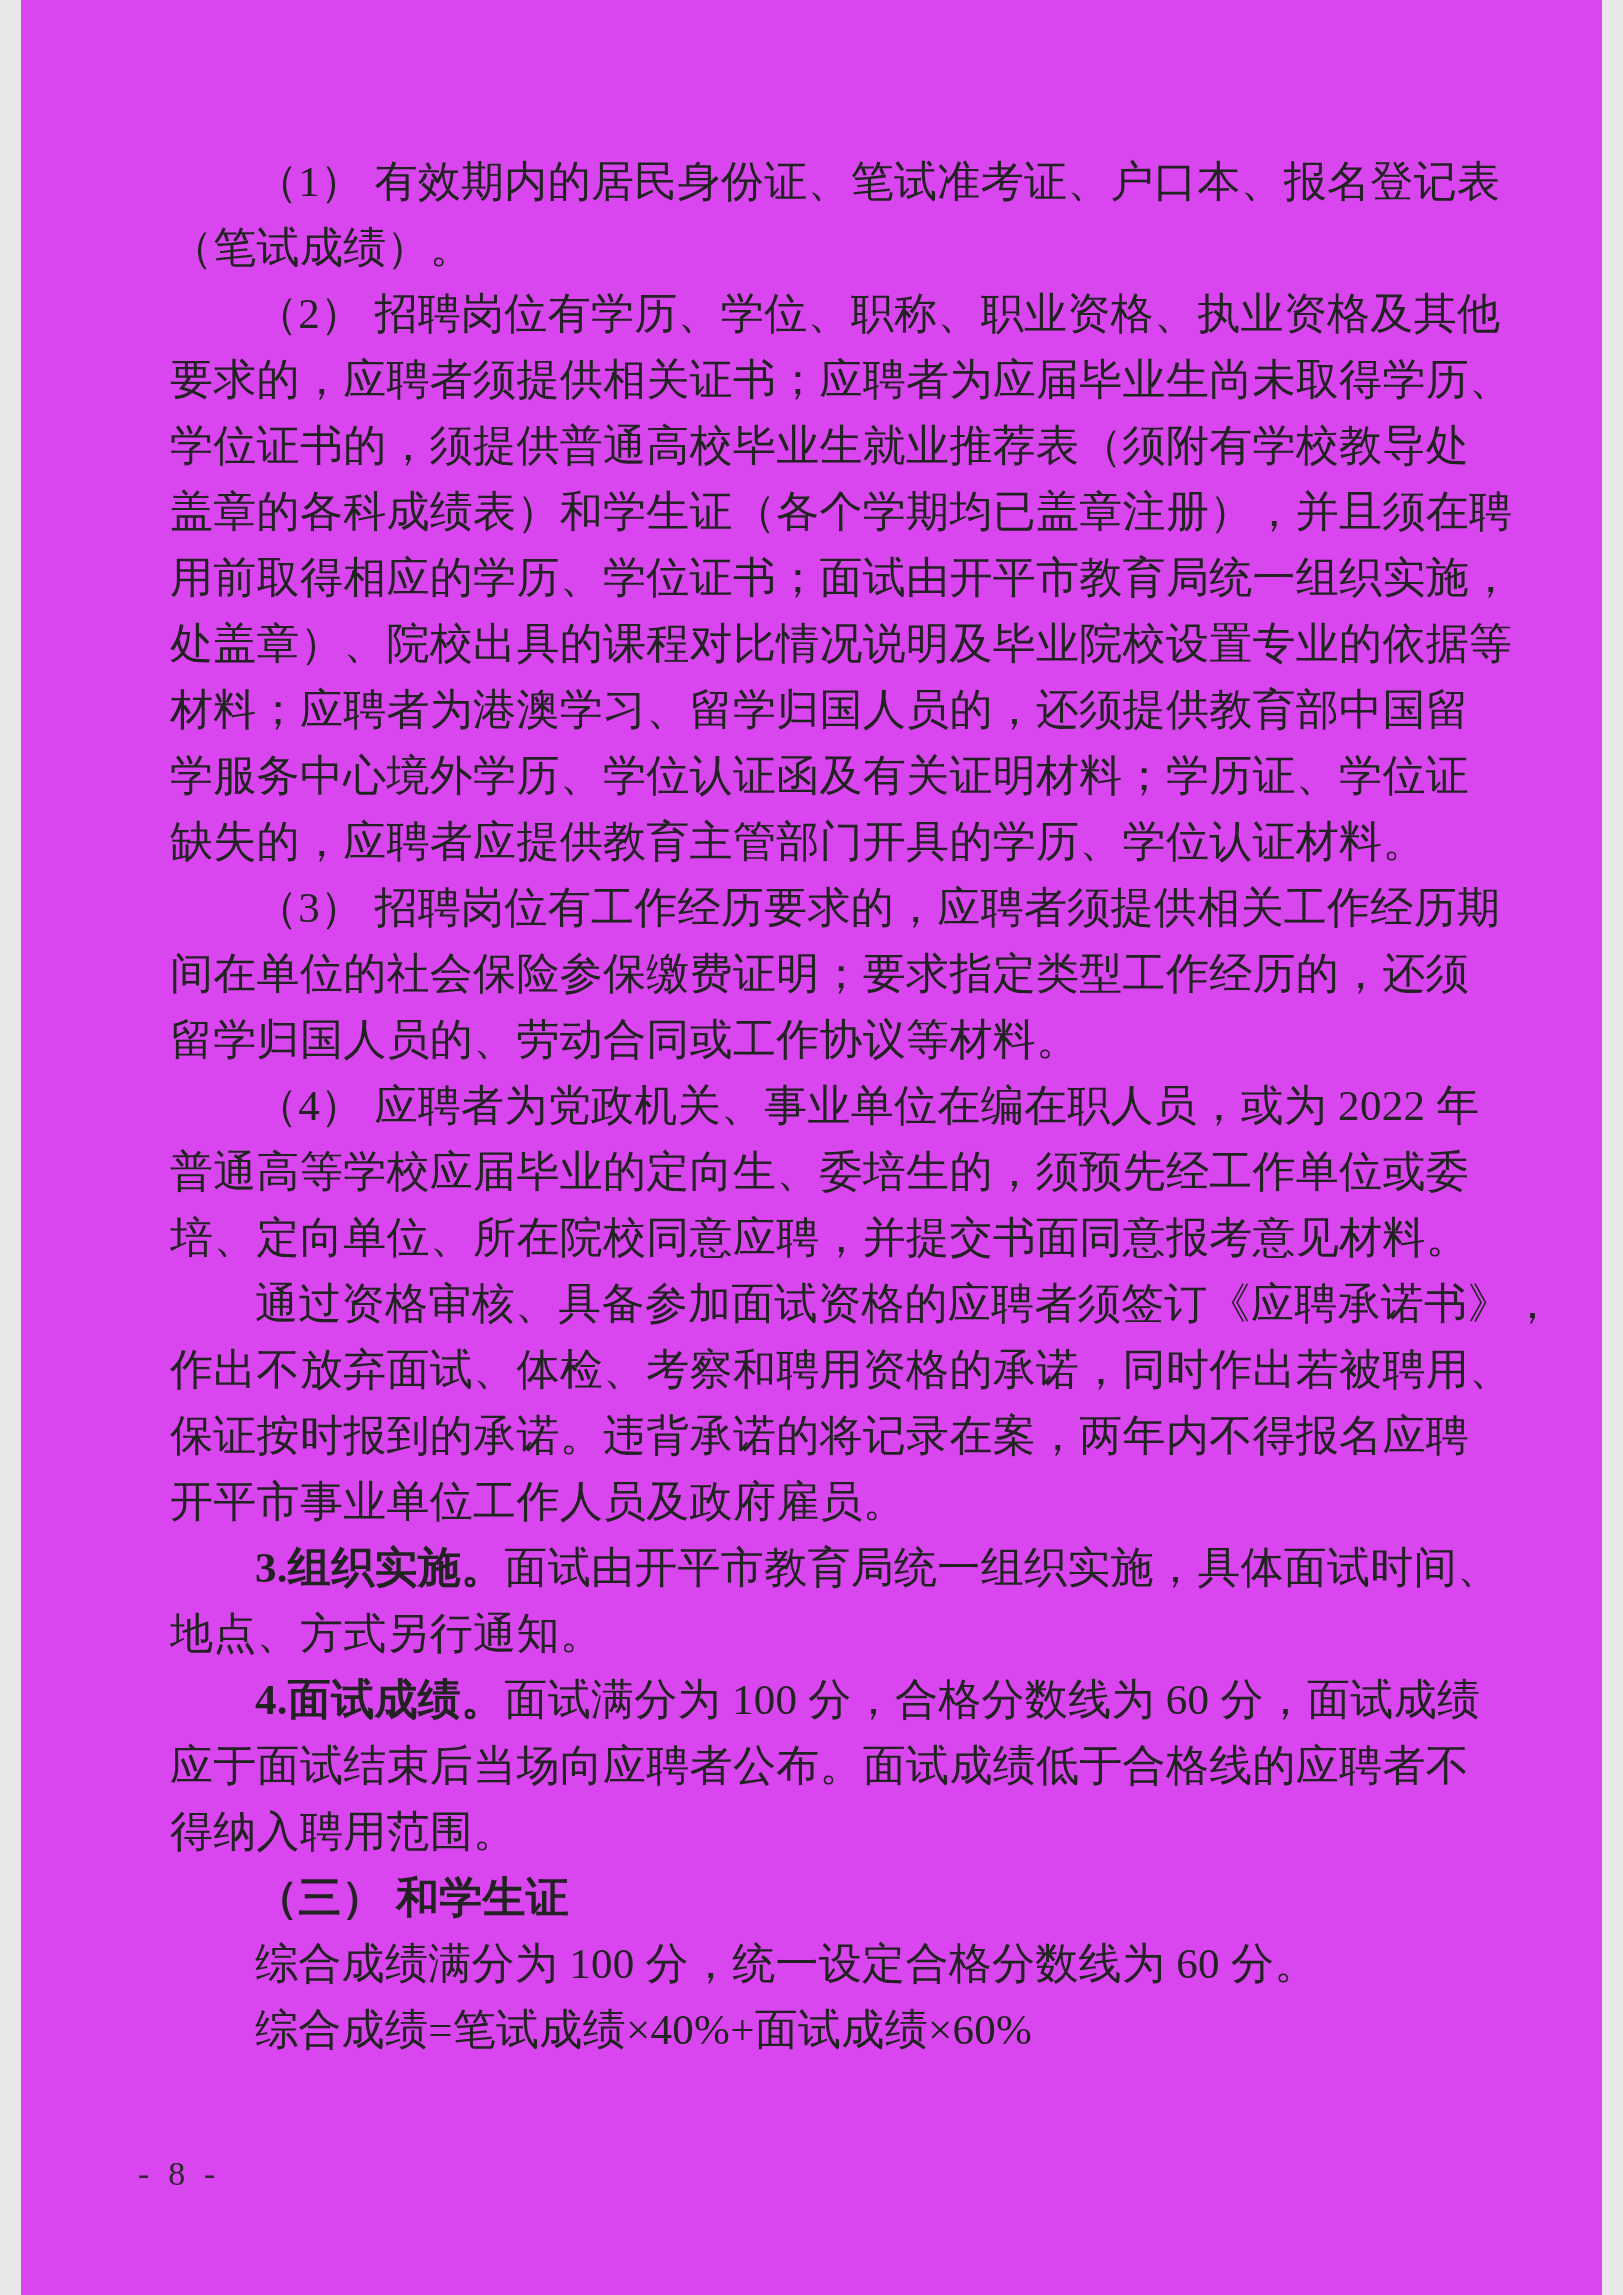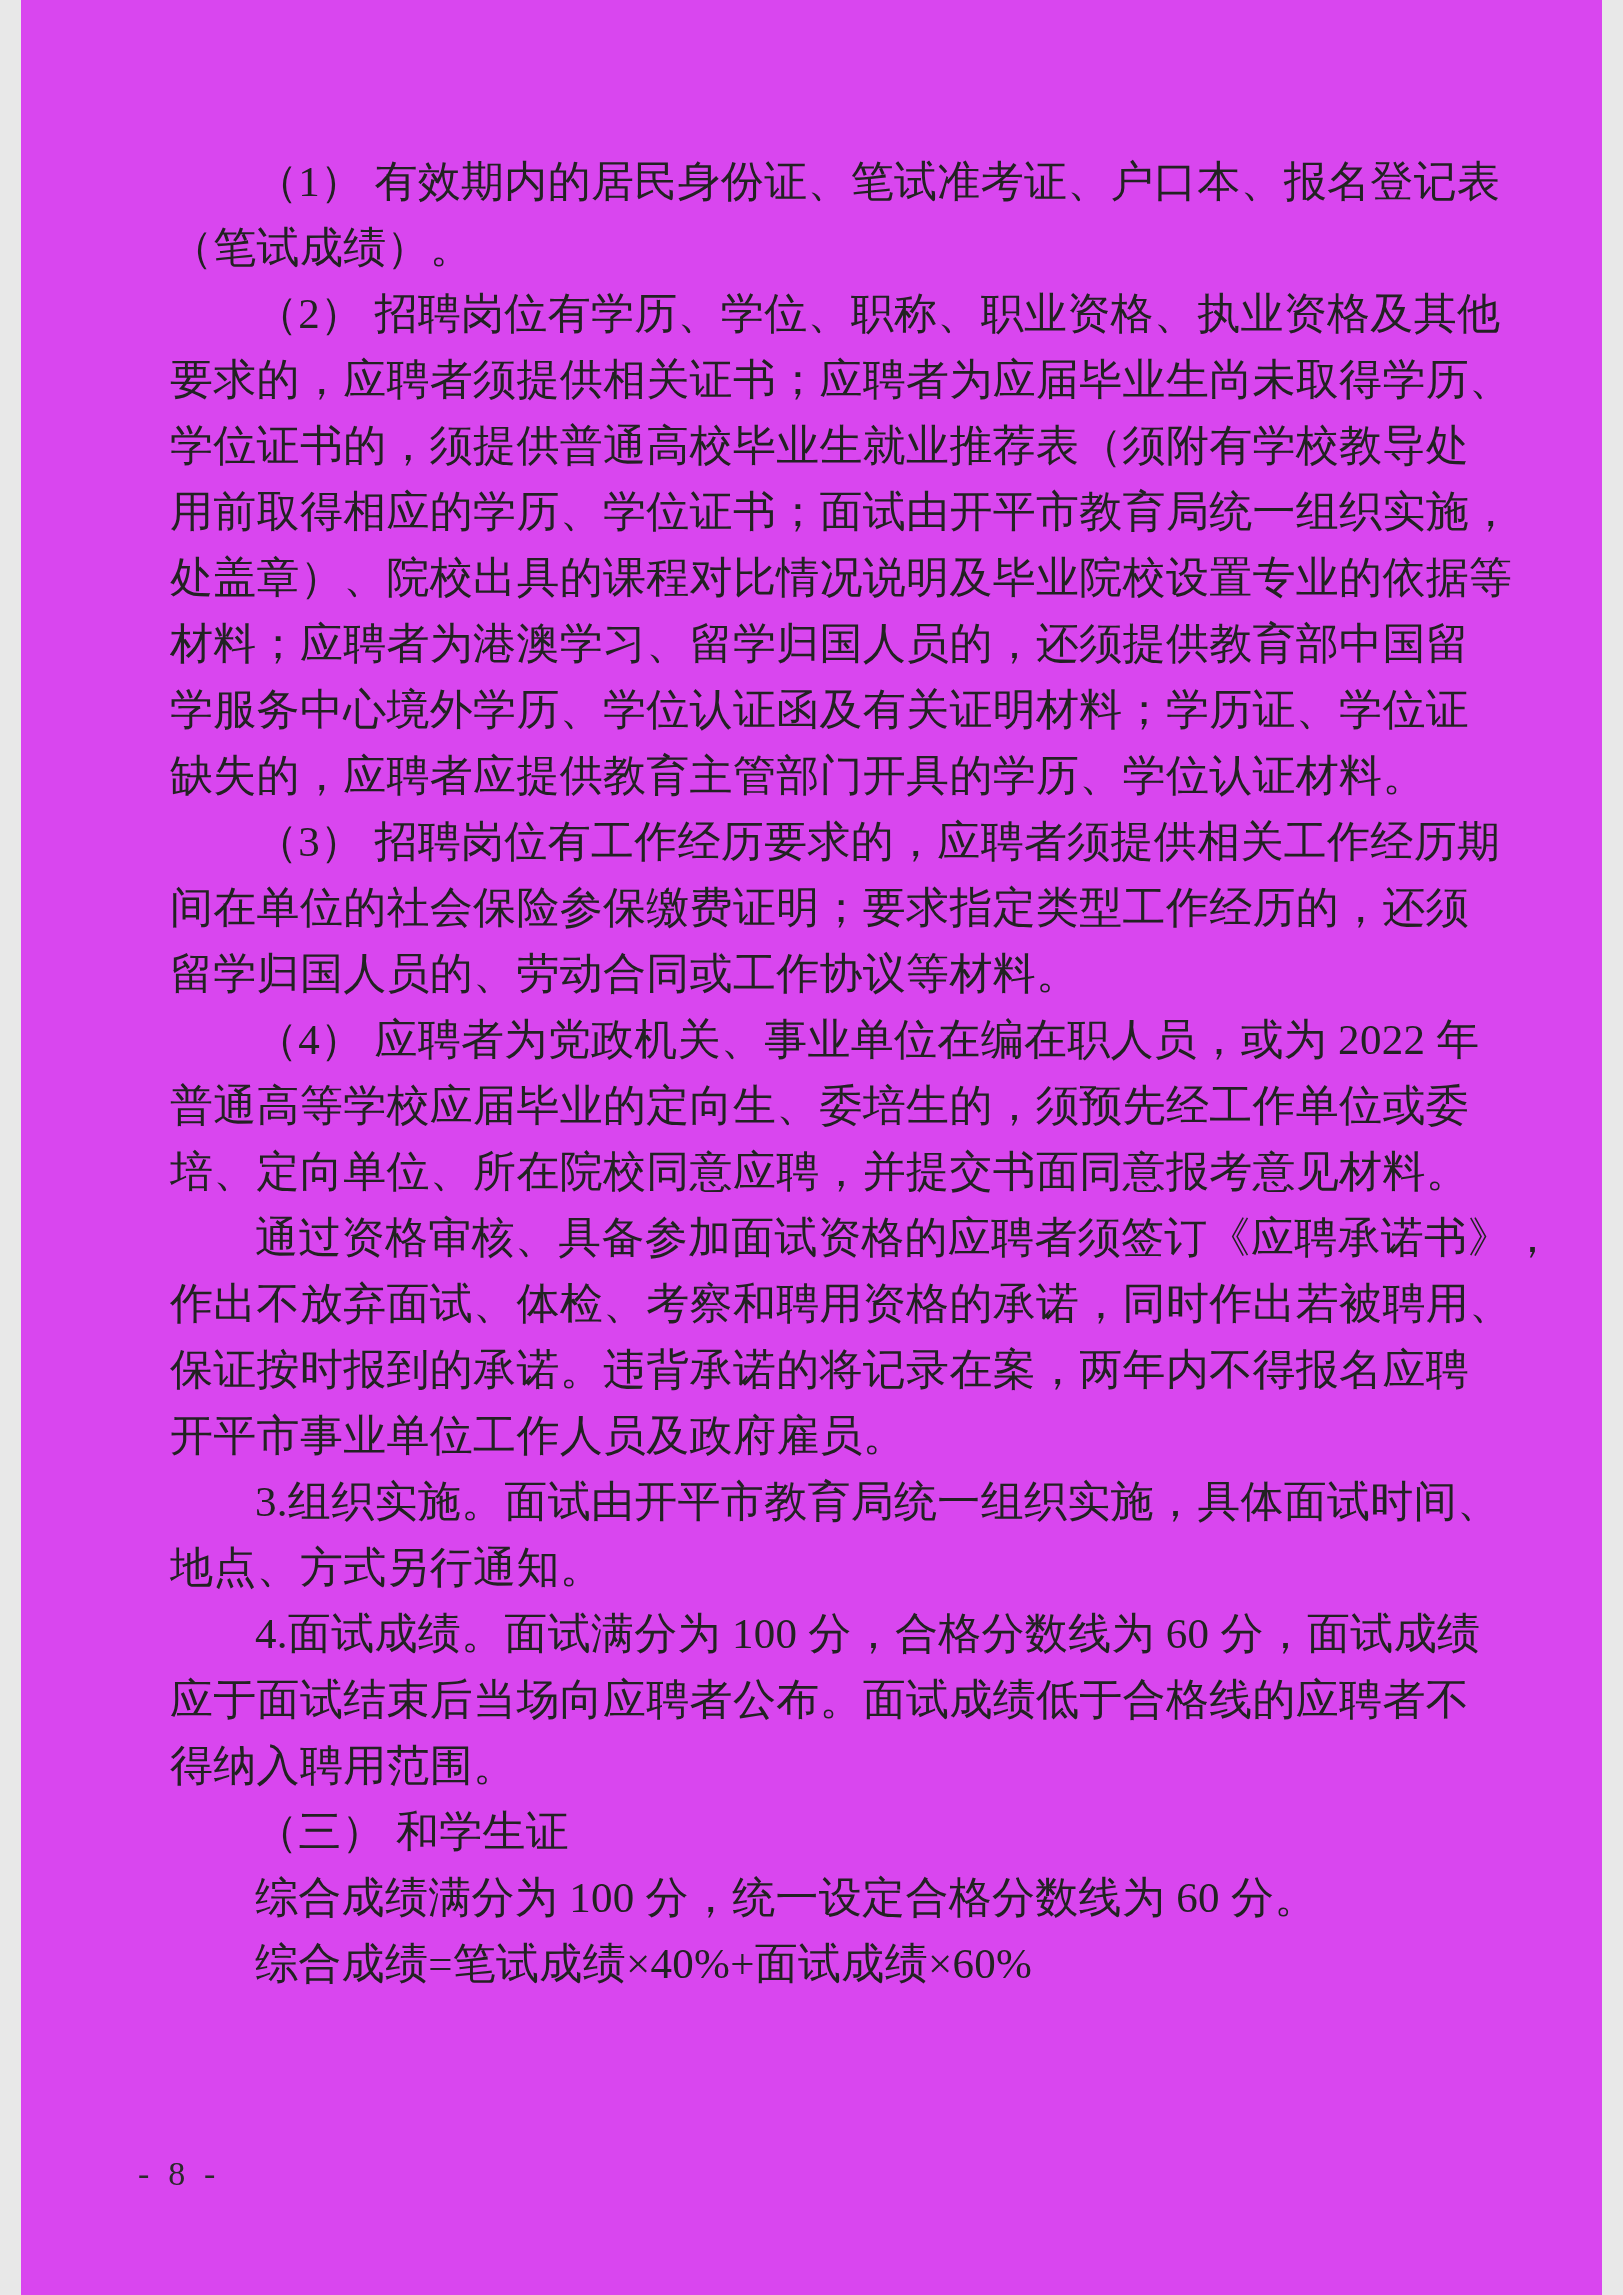--- a/index.html
+++ b/index.html
@@ -27,21 +27,21 @@
     height: 66px;
     line-height: 66px;
     font-size: 43px;
     white-space: nowrap;
     letter-spacing: 0.3px;
   }
   .line.indent {
     padding-left: 85px;
   }
   .seg { font-weight: 400; }
-  .seg.bold { font-weight: 400; margin-top: 28px; }
+  .seg.bold { font-weight: 700; margin-top: 28px; }
   .footer-page-number {
     position: absolute;
     left: 117px;
     top: 2157px;
     font-size: 34px;
     line-height: 34px;
     letter-spacing: 5.2px;
     color: #2a2a2a;
     font-family: "Liberation Serif", "DejaVu Serif", serif;
   }
@@ -49,20 +49,21 @@
 </head>
 <body>
 
 <div class="page">
   <div class="text-block">
       <div class="line indent"><span class="seg">（1） 有效期内的居民身份证、笔试准考证、户口本、报名登记表</span></div>
       <div class="line"><span class="seg">（笔试成绩）。</span></div>
       <div class="line indent"><span class="seg">（2） 招聘岗位有学历、学位、职称、职业资格、执业资格及其他</span></div>
       <div class="line"><span class="seg">要求的，应聘者须提供相关证书；应聘者为应届毕业生尚未取得学历、</span></div>
       <div class="line"><span class="seg">学位证书的，须提供普通高校毕业生就业推荐表（须附有学校教导处</span></div>
+      <div class="line"><span class="seg">盖章的各科成绩表）和学生证（各个学期均已盖章注册），并且须在聘</span></div>
       <div class="line"><span class="seg">用前取得相应的学历、学位证书；面试由开平市教育局统一组织实施，</span></div>
       <div class="line"><span class="seg">处盖章）、院校出具的课程对比情况说明及毕业院校设置专业的依据等</span></div>
       <div class="line"><span class="seg">材料；应聘者为港澳学习、留学归国人员的，还须提供教育部中国留</span></div>
       <div class="line"><span class="seg">学服务中心境外学历、学位认证函及有关证明材料；学历证、学位证</span></div>
       <div class="line"><span class="seg">缺失的，应聘者应提供教育主管部门开具的学历、学位认证材料。</span></div>
       <div class="line indent"><span class="seg">（3） 招聘岗位有工作经历要求的，应聘者须提供相关工作经历期</span></div>
       <div class="line"><span class="seg">间在单位的社会保险参保缴费证明；要求指定类型工作经历的，还须</span></div>
       <div class="line"><span class="seg">留学归国人员的、劳动合同或工作协议等材料。</span></div>
       <div class="line indent"><span class="seg">（4） 应聘者为党政机关、事业单位在编在职人员，或为 2022 年</span></div>
       <div class="line"><span class="seg">普通高等学校应届毕业的定向生、委培生的，须预先经工作单位或委</span></div>

